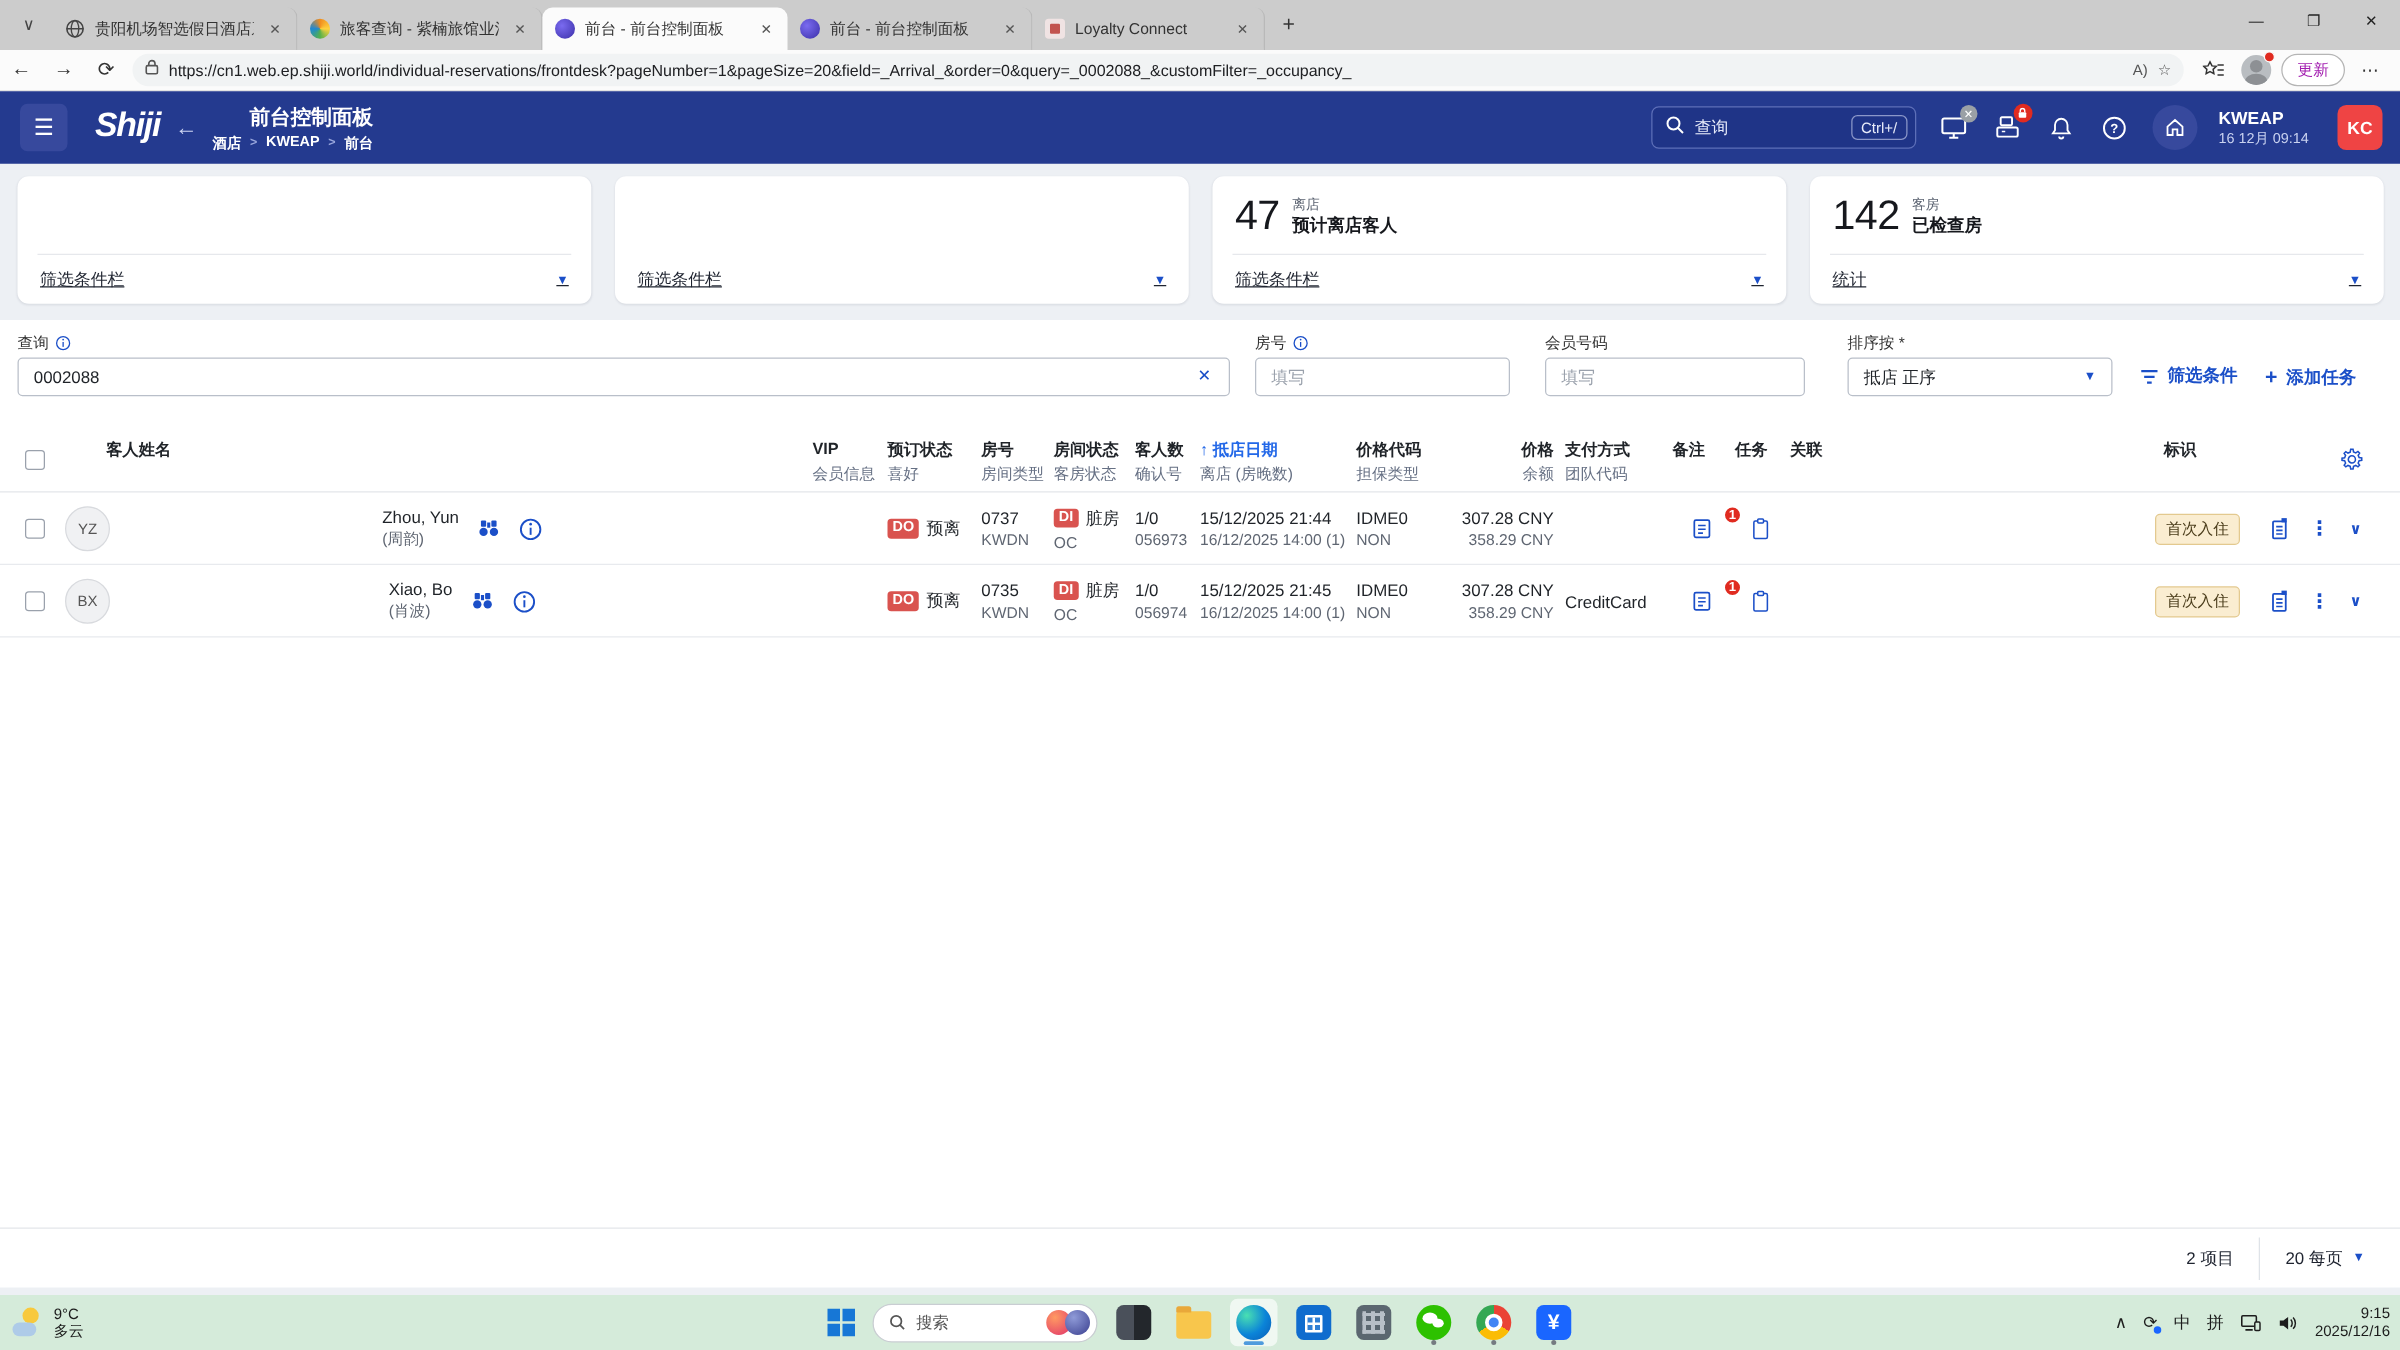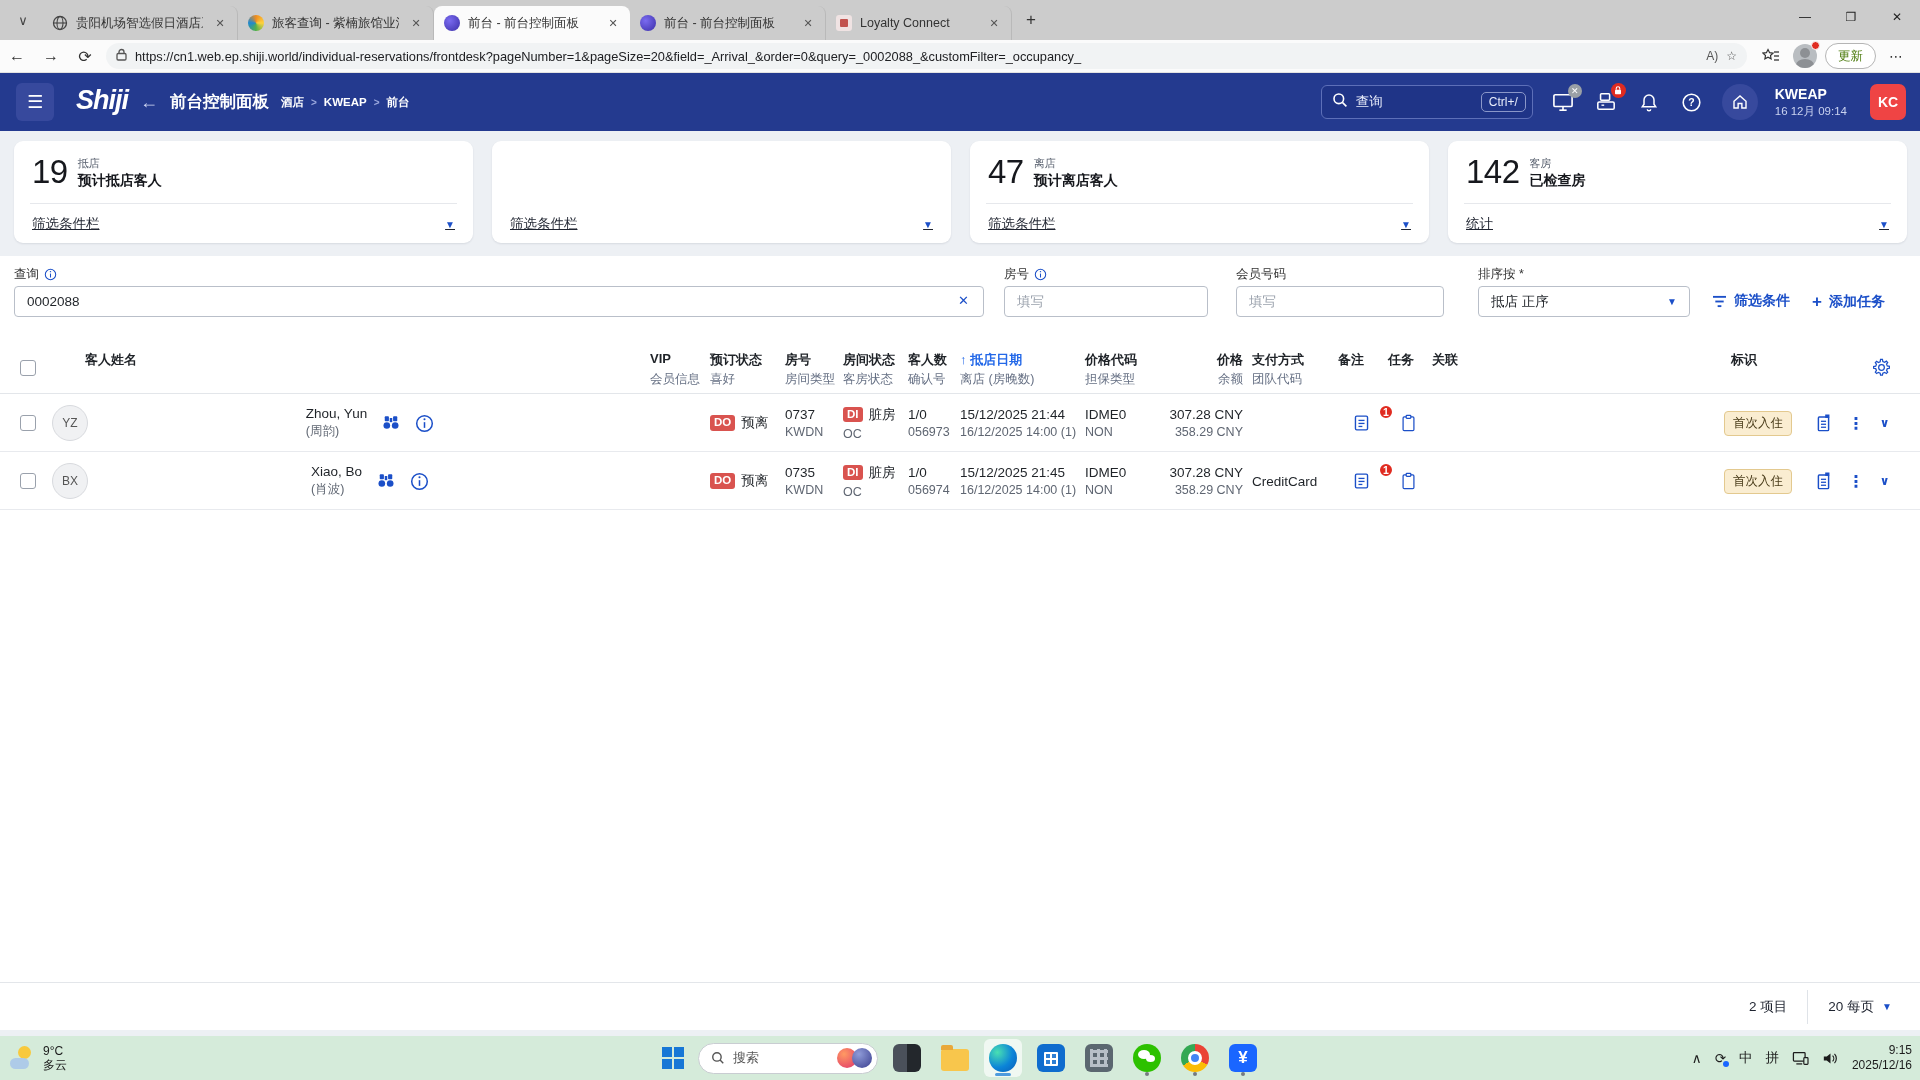--- a/index.html
+++ b/index.html
@@ -29,28 +29,28 @@
   .navbtn{width:34px;height:28px;display:flex;align-items:center;justify-content:center;font-size:16px;color:#333;}
   .urlfield{flex:1;height:26px;margin-left:4px;background:#f1f3f4;border-radius:13px;display:flex;align-items:center;padding:0 10px;gap:8px;}
   .urltext{flex:1;font-size:12.8px;color:#202124;white-space:nowrap;overflow:hidden;}
   .urlic{color:#555;font-size:12px;}
   .rightic{display:flex;align-items:center;gap:6px;padding:0 10px;}
   .ricon{width:28px;height:28px;display:flex;align-items:center;justify-content:center;color:#333;font-size:14px;position:relative;}
   .bavatar{width:24px;height:24px;border-radius:50%;background:#b9bdc1;position:relative;overflow:hidden;}
   .bavatar::before{content:"";position:absolute;top:4px;left:7px;width:10px;height:10px;border-radius:50%;background:#8d9094;}
   .bavatar::after{content:"";position:absolute;top:15px;left:3px;width:18px;height:12px;border-radius:50%;background:#8d9094;}
   .reddot{position:absolute;top:-1px;right:-1px;width:9px;height:9px;border-radius:50%;background:#e02b20;border:1.5px solid #fbfbfb;}
-  .updatebtn{height:26px;border:1px solid #b5b5b5;border-radius:14px;padding:0 12px;display:flex;align-items:center;font-size:12.5px;color:#4d7c0f;background:#fff;}
+  .updatebtn{height:26px;border:1px solid #b5b5b5;border-radius:14px;padding:0 12px;display:flex;align-items:center;font-size:12.5px;color:#a21caf;background:#fff;}
 
   
   .appheader{position:absolute;top:73px;left:0;right:0;height:58px;background:#243a8f;color:#fff;display:flex;align-items:center;}
   .burger{width:38px;height:38px;margin-left:16px;border-radius:6px;background:#37499d;display:flex;align-items:center;justify-content:center;font-size:18px;color:#fff;}
   .logo{font-size:27px;font-weight:bold;font-style:italic;letter-spacing:-1px;margin:0 10px 4px 22px;}
   .hback{font-size:18px;margin:0 12px 0 2px;color:#cdd5f2;}
-  .htitles{display:flex;flex-direction:row;gap:12px;}
+  .htitles{display:flex;flex-direction:column;gap:2px;align-items:flex-end;}
   .htitle{font-size:16.5px;font-weight:bold;}
   .hcrumbs{display:flex;gap:7px;font-size:11.5px;font-weight:bold;color:#fff;align-items:center;}
   .hcrumbs .sep{color:#9aa7dd;font-size:10px;}
   .hright{position:absolute;right:14px;top:0;height:100%;display:flex;align-items:center;gap:17px;}
   .hsearch{width:212px;height:34px;border:1px solid #5d6fb8;border-radius:6px;display:flex;align-items:center;padding:0 6px 0 10px;gap:8px;background:#1f3487;}
   .hsearch .ph{flex:1;font-size:13.5px;color:#e8ecfa;}
   .kbd{border:1px solid #8b97c9;border-radius:5px;padding:2px 7px;font-size:12px;color:#e8ecfa;}
   .hic{position:relative;width:26px;height:26px;display:flex;align-items:center;justify-content:center;}
   .badge-gray{position:absolute;top:-5px;right:-6px;width:14px;height:14px;border-radius:50%;background:#9aa0a6;color:#fff;font-size:9px;display:flex;align-items:center;justify-content:center;}
   .badge-red{position:absolute;top:-6px;right:-7px;width:15px;height:15px;border-radius:50%;background:#e02b20;display:flex;align-items:center;justify-content:center;}
@@ -319,27 +319,20 @@
       <div class="propblock">
         <span class="propname">KWEAP</span>
         <span class="proptime">16 12月 09:14</span>
       </div>
       <div class="kcbox">KC</div>
     </div>
   </div>
 
   <div class="statrow">
     <div class="card">
-      <div class="cardtop">
-        <span class="statnum">19</span>
-        <span class="statlabels">
-          <span class="stattag">抵店</span>
-          <span class="statlabel">预计抵店客人</span>
-        </span>
-      </div>
       <div class="carddiv"></div>
       <div class="cardfooter">
         <span>筛选条件栏</span>
         <span class="dd">▼</span>
       </div>
     </div>
     <div class="card selected">
       <div class="cardfooter">
         <span>筛选条件栏</span>
         <span class="dd">▼</span>

